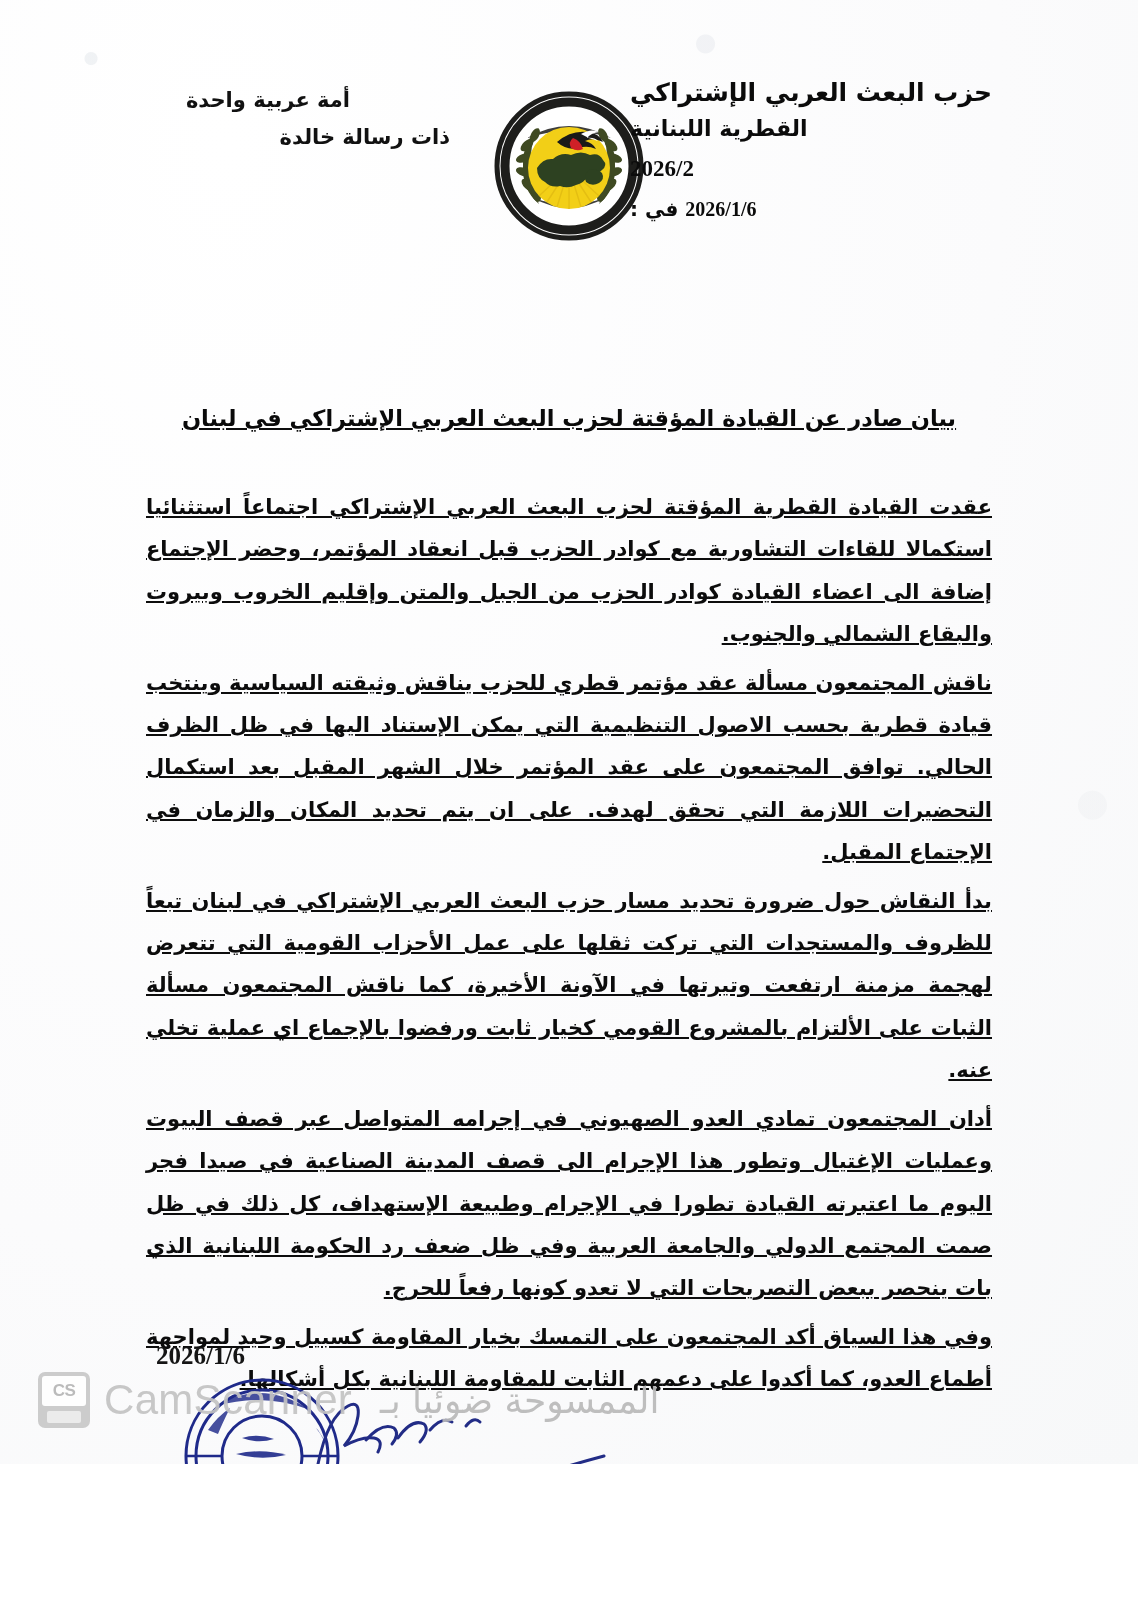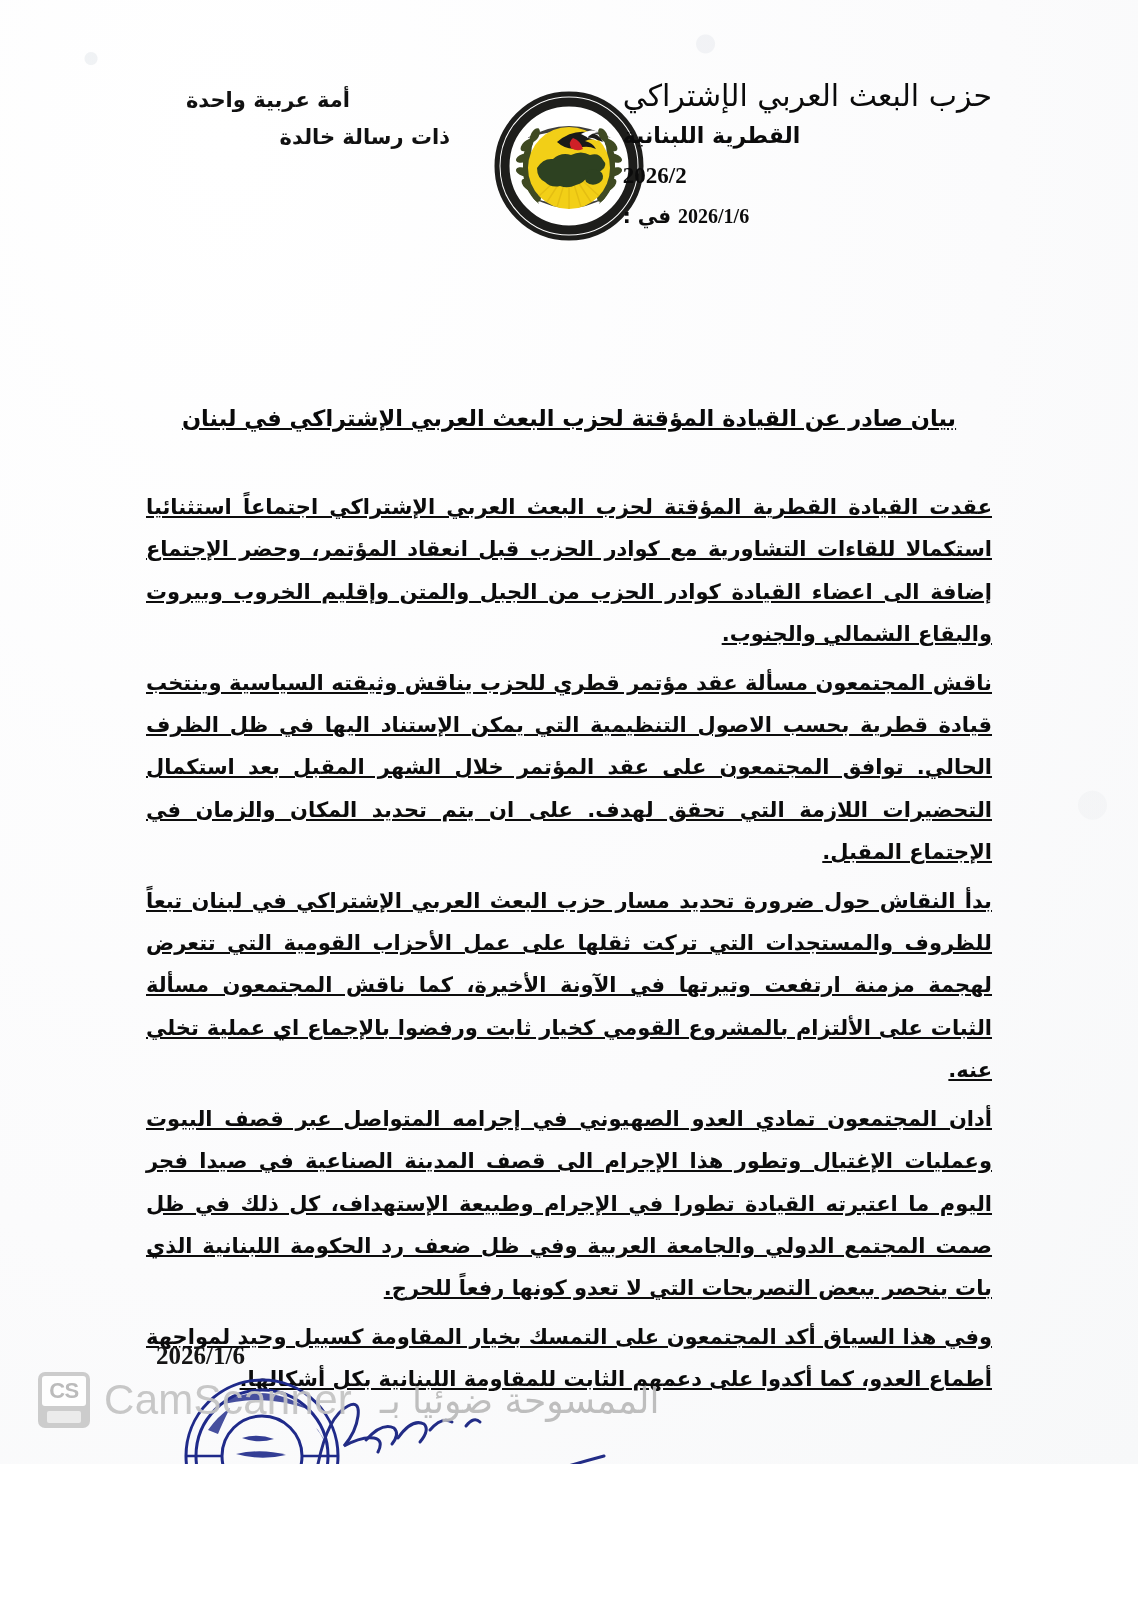--- a/index.html
+++ b/index.html
@@ -46,22 +46,22 @@
 
   .party-block {
     position: absolute;
     top: 8px;
     right: 146px;
     text-align: left;
     direction: rtl;
     color: #0b0b0b;
   }
   .party-name {
-    font-size: 30px;
-    font-weight: normal;
+    font-size: 25px;
+    font-weight: bold;
     line-height: 1.35;
     letter-spacing: -0.2px;
     white-space: nowrap;
   }
   .party-sub {
     font-size: 22px;
     font-weight: bold;
     line-height: 1.7;
     white-space: nowrap;
   }
@@ -187,21 +187,21 @@
   }
   .cs-badge .cs-top {
     position: absolute;
     top: 4px; left: 4px; right: 4px;
     height: 30px;
     background: #ffffff;
     border-radius: 3px;
     color: #b6b6b6;
     font-family: "Liberation Sans", sans-serif;
     font-weight: bold;
-    font-size: 22px;
+    font-size: 17px;
     line-height: 30px;
     text-align: center;
     letter-spacing: -0.5px;
   }
   .cs-badge .cs-bottom {
     position: absolute;
     bottom: 5px; left: 9px; right: 9px;
     height: 12px;
     background: #eaeaea;
     border-radius: 2px;

